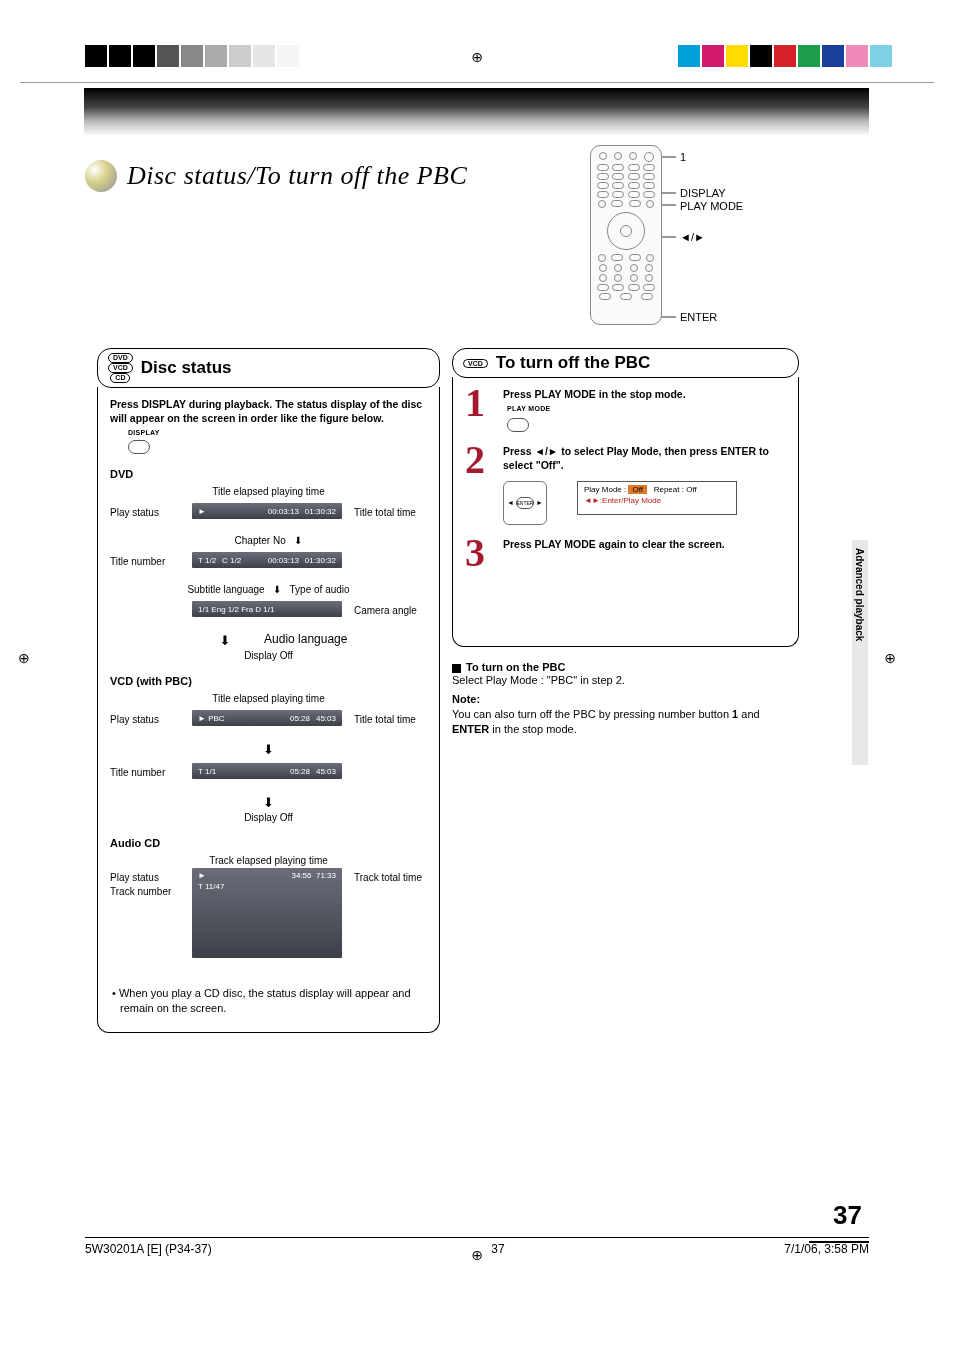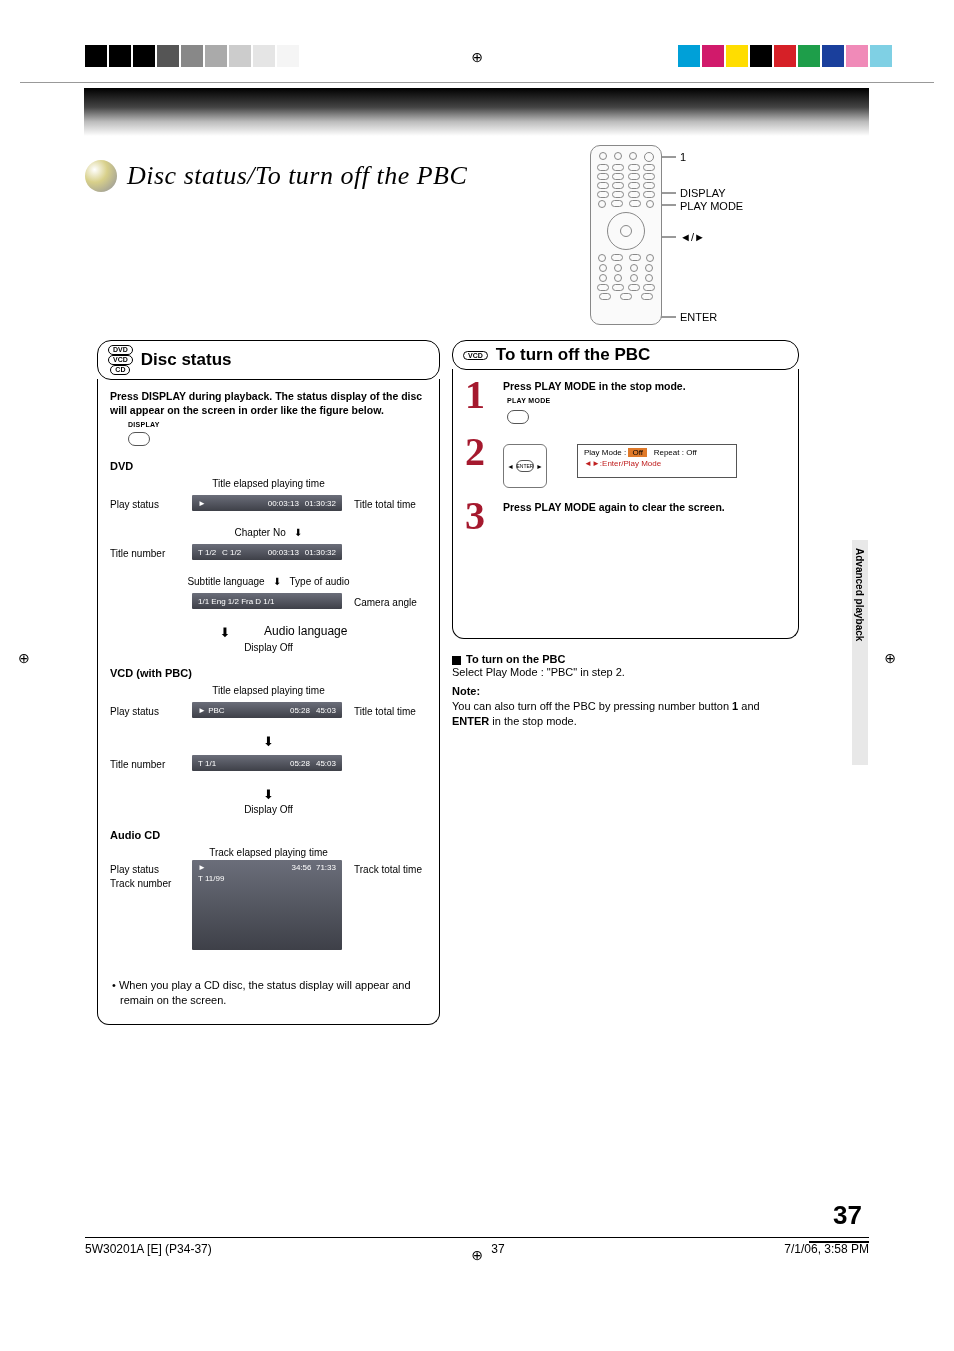--- a/index.html
+++ b/index.html
@@ -37,21 +37,21 @@
   .rbtn.round { width: 8px; height: 8px; border-radius: 50%; }
   .rbtn.big { width: 10px; height: 10px; border-radius: 50%; }
   .dpad { width: 38px; height: 38px; border: 1px solid #888; border-radius: 50%; margin: 4px auto; position: relative; }
   .dpad::after { content: ""; position: absolute; inset: 12px; border: 1px solid #888; border-radius: 50%; }
   .remote-label { font-size: 11px; }
   .lead { stroke: #000; stroke-width: .8; fill: none; }
 
   
   .col-left { position: absolute; left: 97px; top: 340px; width: 343px; }
   .col-right { position: absolute; left: 452px; top: 340px; width: 347px; }
-  .sec-head { border: 1.5px solid #000; border-radius: 14px; padding: 4px 10px; display: flex; align-items: center; gap: 8px; }
+  .sec-head { border: 1.5px solid #000; border-radius: 14px; padding: 4px 10px; display: flex; align-items: center; gap: 8px; margin-top: 8px; }
   .sec-head .badges { font-size: 7px; line-height: 8px; text-align: center; }
   .badge { border: 1px solid #000; border-radius: 8px; padding: 0 4px; display: inline-block; margin: 0; font-weight: bold; font-size: 7px; }
   .sec-title { font-weight: bold; font-size: 17px; }
 
   .sec-body { border: 1px solid #000; border-radius: 12px; border-top-left-radius: 0; border-top-right-radius: 0; margin-top: -1px; padding: 10px 12px 16px; border-top: none; position: relative; }
   .lead-in { font-weight: bold; font-size: 10.5px; line-height: 1.35; }
 
   .btn-pill { width: 22px; height: 14px; border: 1px solid #555; border-radius: 9px; display: block; margin-top: 4px; }
   .btn-lbl-sm { font-size: 7px; font-weight: bold; letter-spacing: .3px; }
 
@@ -290,21 +290,21 @@
     <div class="dispoff">Display Off</div>
 
     <div class="subhead">Audio CD</div>
     <div style="text-align:center" class="anno">Track elapsed playing time</div>
     <div class="anno-row" style="height:58px">
       <span class="anno" style="position:absolute;left:0;top:4px">Play status</span>
       <span class="anno" style="position:absolute;left:0;top:18px">Track number</span>
       <div style="position:absolute;left:82px;top:0;width:150px;height:90px;background:linear-gradient(#6b6e7a,#3e4048);border-radius:1px;color:#fff;font-size:8px;padding:3px 6px">
         <div><span>►</span>
              <span style="float:right"><span>34:56</span>&nbsp;&nbsp;<span>71:33</span></span></div>
-        <div style="margin-top:2px"><span>T 11/99</span></div>
+        <div style="margin-top:2px"><span>T 11/47</span></div>
       </div>
       <span class="anno" style="position:absolute;left:244px;top:4px">Track total time</span>
     </div>
 
     <div style="height:40px"></div>
     <div class="cd-note">• When you play a CD disc, the status display will appear and remain on the screen.</div>
   </div>
 </div>
 
 <div class="col-right">
@@ -321,20 +321,21 @@
         <div style="margin:4px 0 0 4px">
           <div class="btn-lbl-sm">PLAY MODE</div>
           <div class="btn-pill"></div>
         </div>
       </div>
     </div>
 
     <div class="step">
       <div class="step-num">2</div>
       <div class="step-body">
+        <div class="lead-in">Press ◄/► to select Play Mode, then press ENTER to select "Off".</div>
         <div style="margin-top:8px;display:flex;align-items:flex-start;gap:10px">
           <div class="enter-pad">
             <span style="position:absolute;left:3px;font-size:7px">◄</span>
             <div class="ctr">ENTER</div>
             <span style="position:absolute;right:3px;font-size:7px">►</span>
           </div>
           <div class="mode-box">
             <div><span>Play Mode :</span>
                  <span class="hl">Off</span>&nbsp;&nbsp;
                  <span>Repeat : Off</span></div>

